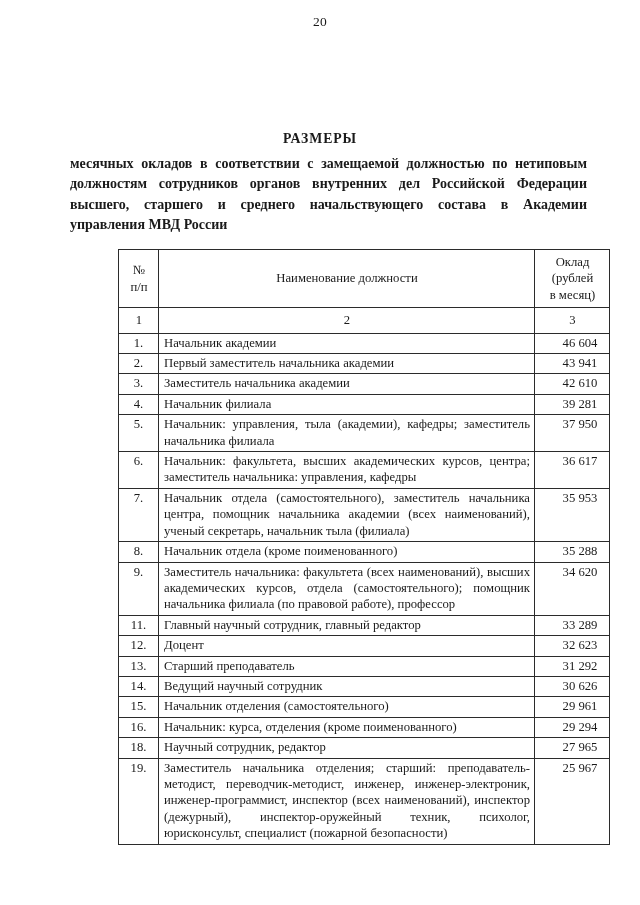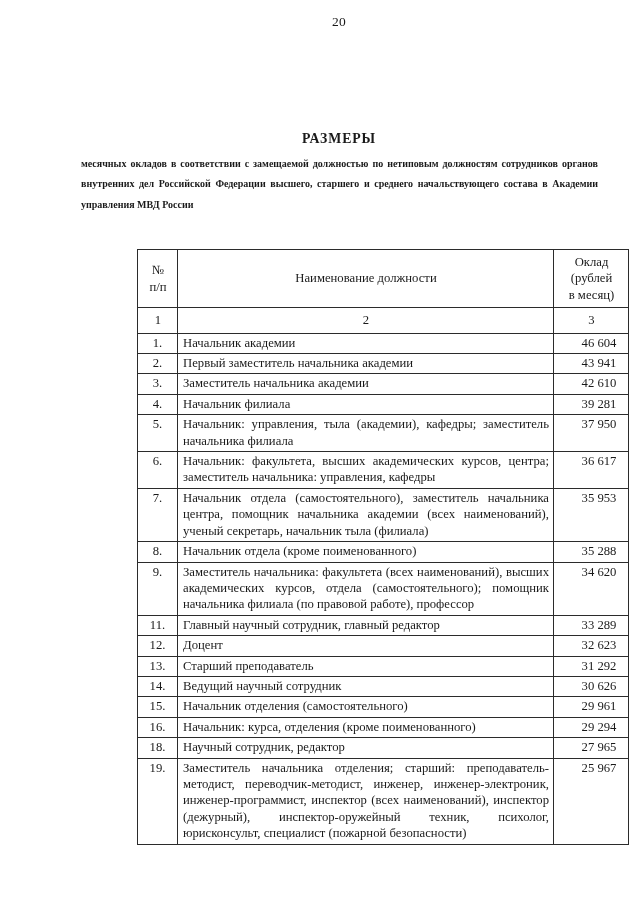--- a/index.html
+++ b/index.html
@@ -13,21 +13,20 @@
     font-family: "Liberation Serif", "DejaVu Serif", serif;
     color: #1a1a1a;
     position: relative;
     overflow: hidden;
   }
   .page {
     width: 568px;
     height: 905px;
     position: relative;
     box-sizing: border-box;
-    margin-left: 19px;
   }
 
   
   .page-number {
     position: absolute;
     top: 14px;
     left: 0;
     width: 640px;
     text-align: center;
     font-size: 13.5px;
@@ -54,23 +53,23 @@
     left: 0;
     width: 640px;
     text-align: center;
     font-size: 13.8px;
     font-weight: bold;
     letter-spacing: 0.9px;
   }
   .doc-subtitle {
     position: absolute;
     top: 154px;
-    left: 62px;
+    left: 70px;
     width: 517px;
-    font-size: 10px;
+    font-size: 14px;
     font-weight: bold;
     line-height: 20.4px;
     text-align: justify;
     text-align-last: left;
     text-justify: inter-word;
   }
 
   
   .salary-table {
     position: absolute;

